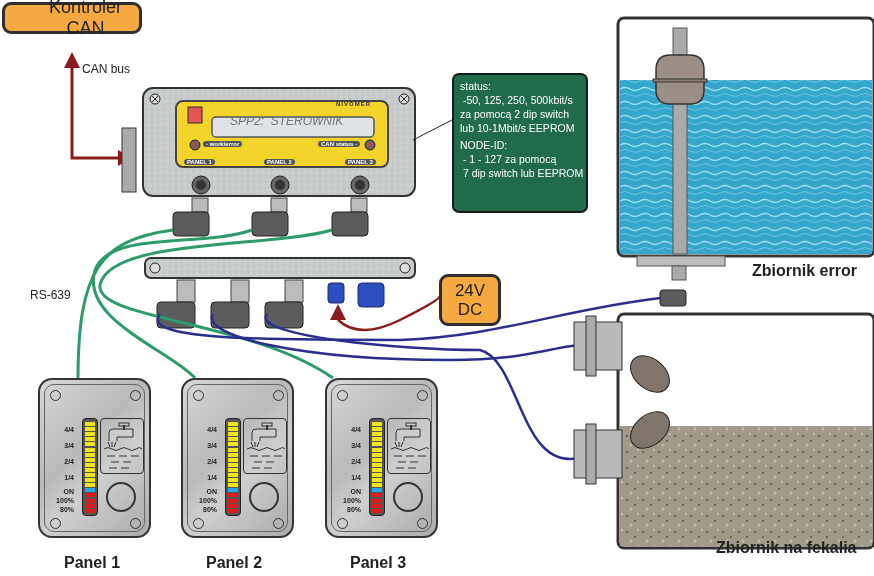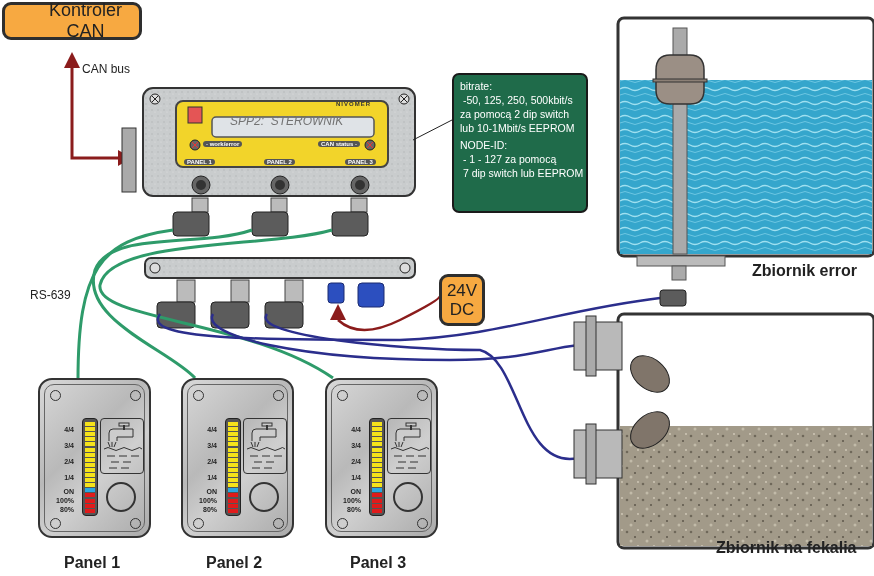--- a/index.html
+++ b/index.html
@@ -136,44 +136,44 @@
     <rect x="574" y="322" width="48" height="48" fill="#b9b9b9" stroke="#333"></rect>
     <rect x="586" y="316" width="10" height="60" fill="#aaa" stroke="#333"></rect>
     <ellipse cx="650" cy="374" rx="22" ry="15" transform="rotate(40 650 374)" fill="#80756a" stroke="#222"></ellipse>
 
     <rect x="574" y="430" width="48" height="48" fill="#b9b9b9" stroke="#333"></rect>
     <rect x="586" y="424" width="10" height="60" fill="#aaa" stroke="#333"></rect>
     <ellipse cx="650" cy="430" rx="22" ry="15" transform="rotate(-40 650 430)" fill="#80756a" stroke="#222"></ellipse>
   </g>
 </svg>
 
-<div class="box-orange" style="left:2px;top:2px;width:140px;height:38px;padding-left:27px;">
+<div class="box-orange" style="left:2px;top:2px;width:140px;height:32px;padding-left:27px;">
   <span style="font-size:18px;">Kontroler CAN</span>
 </div>
 <span class="lbl" style="position:absolute;left:82px;top:62px;font-size:12px;color:#222;">CAN bus</span>
 
 <span style="position:absolute;left:336px;top:101px;font-size:6px;font-weight:bold;color:#333;letter-spacing:1px;">NIVOMER</span>
 <span style="position:absolute;left:230px;top:114px;font-size:12px;font-weight:normal;font-style:italic;color:#737373;white-space:pre;">SPP2:  STEROWNIK</span>
 <span class="ctrl-label" style="left:203px;top:141px;">- work/error</span>
 <span class="ctrl-label" style="left:318px;top:141px;">CAN status -</span>
 <span class="ctrl-label" style="left:184px;top:159px;">PANEL 1</span>
 <span class="ctrl-label" style="left:264px;top:159px;">PANEL 2</span>
 <span class="ctrl-label" style="left:345px;top:159px;">PANEL 3</span>
 
 <div class="canopen">
-  <div>bitrate:</div>
+  <div>status:</div>
   <div style="white-space:pre;"> -50, 125, 250, 500kbit/s</div>
   <div>za pomocą 2 dip switch</div>
   <div style="margin-bottom:3px;">lub 10-1Mbit/s EEPROM</div>
   <div>NODE-ID:</div>
   <div style="white-space:pre;"> - 1 - 127 za pomocą</div>
   <div style="white-space:pre;"> 7 dip switch lub EEPROM</div>
 </div>
 
-<div class="box-orange" style="left:439px;top:274px;width:46px;height:52px;flex-direction:column;font-size:17px;line-height:19px;align-items:center;">
+<div class="box-orange" style="left:439px;top:274px;width:62px;height:52px;flex-direction:column;font-size:17px;line-height:19px;align-items:center;">
   <span>24V</span>
   <span>DC</span>
 </div>
 
 <span class="lbl" style="position:absolute;left:30px;top:288px;font-size:12px;color:#222;">RS-639</span>
 
 <div id="panels">
     <div class="panel" style="left: 38px; top: 378px;">
       <div class="inner"></div>
       <div class="hole" style="left: 10px; top: 10px;"></div>

